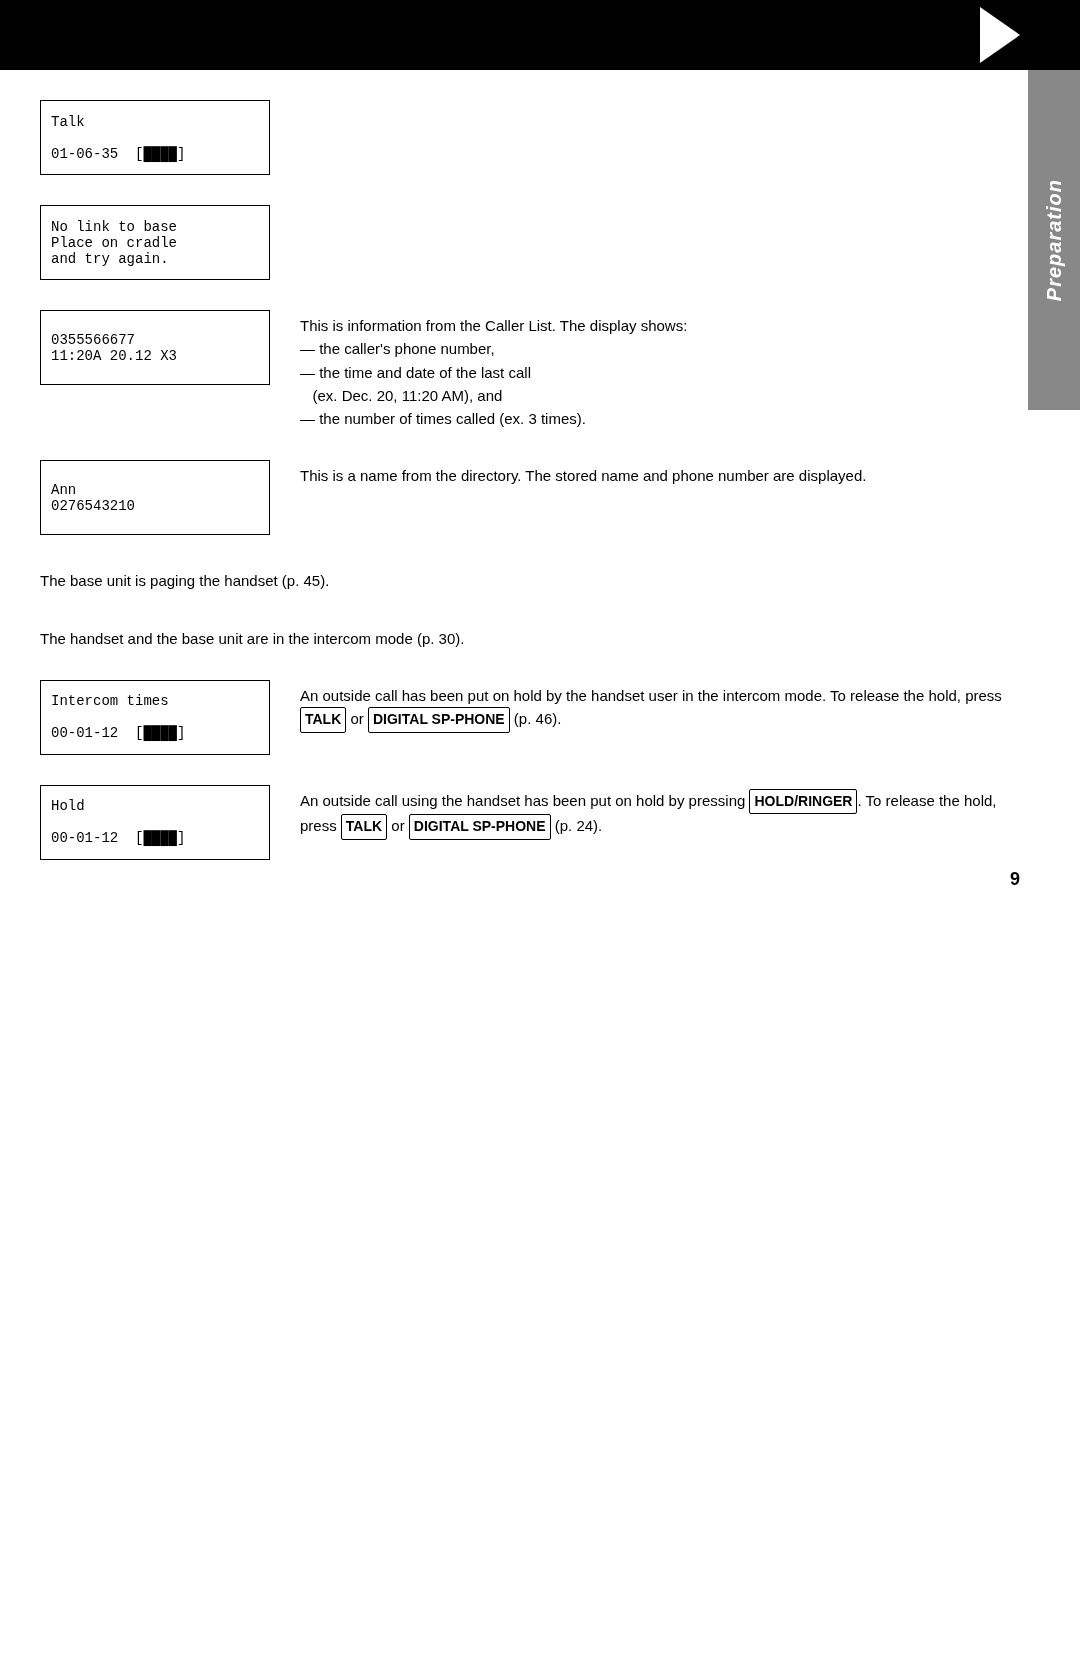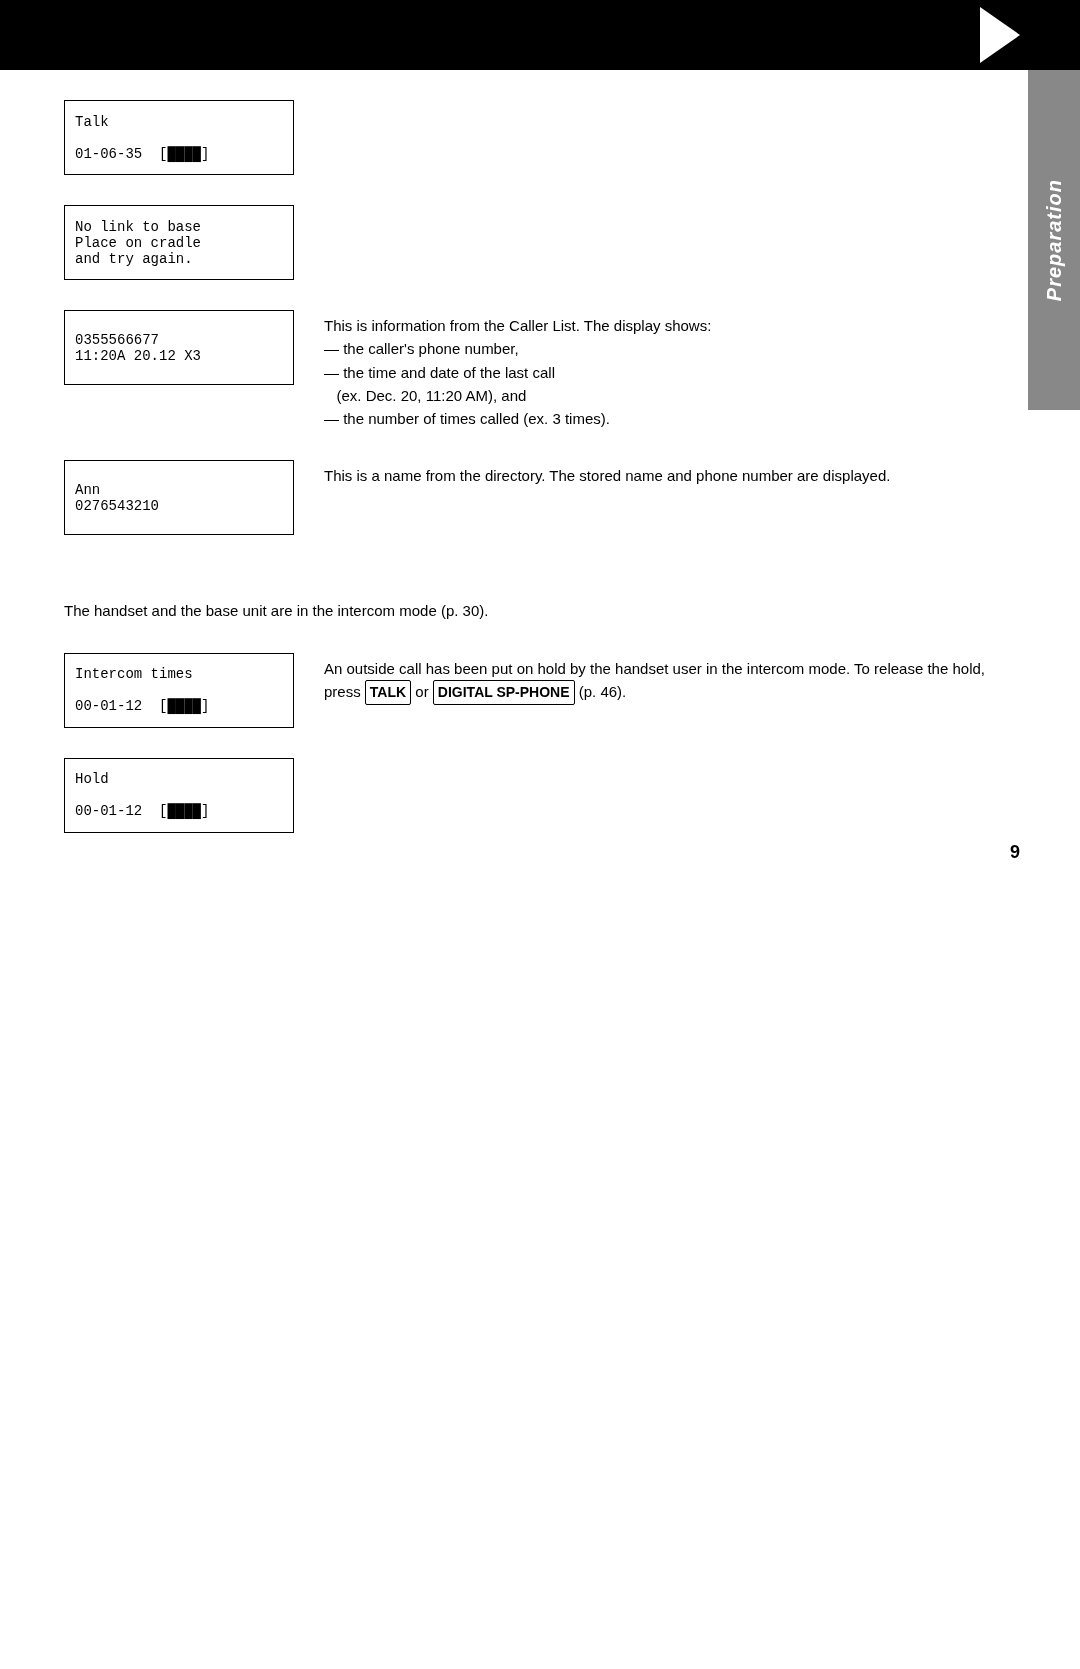--- a/index.html
+++ b/index.html
@@ -54,21 +54,21 @@
       font-size: 20px;
       font-style: italic;
       font-weight: bold;
       writing-mode: vertical-rl;
       transform: rotate(180deg);
       letter-spacing: 1px;
     }
 
     
     .main-content {
-      padding: 30px 70px 30px 64px;
+      padding: 30px 70px 30px 40px;
       position: relative;
     }
 
     
     .row {
       display: flex;
       flex-direction: row;
       align-items: flex-start;
       margin-bottom: 30px;
       gap: 30px;
@@ -172,20 +172,23 @@
     <div class="display-box">
       <span class="line">Ann</span>
       <span class="line">0276543210</span>
     </div>
     <div class="description">
       This is a name from the directory. The stored name and phone number are displayed.
     </div>
   </div>
 
   <div class="row">
+    <div class="description">
+      The base unit is paging the handset (p. 45).
+    </div>
   </div>
 
   <div class="row">
     <div class="description">
       The handset and the base unit are in the intercom mode (p. 30).
     </div>
   </div>
 
   <div class="row">
     <div class="display-box">
@@ -197,17 +200,20 @@
       An outside call has been put on hold by the handset user in the intercom mode. To release the hold, press <span class="key-box">TALK</span> or <span class="key-box"><strong>DIGITAL SP-PHONE</strong></span> (p. 46).
     </div>
   </div>
 
   <div class="row">
     <div class="display-box">
       <span class="line">Hold</span>
       <span class="line">&nbsp;</span>
       <span class="line">00-01-12  <span class="battery">[████]</span></span>
     </div>
+    <div class="description">
+      An outside call using the handset has been put on hold by pressing <span class="key-box"><strong>HOLD/RINGER</strong></span>. To release the hold, press <span class="key-box">TALK</span> or <span class="key-box"><strong>DIGITAL SP-PHONE</strong></span> (p. 24).
+    </div>
   </div>
 
   <div class="page-number">9</div>
 
 </div>
 
 </body></html>

